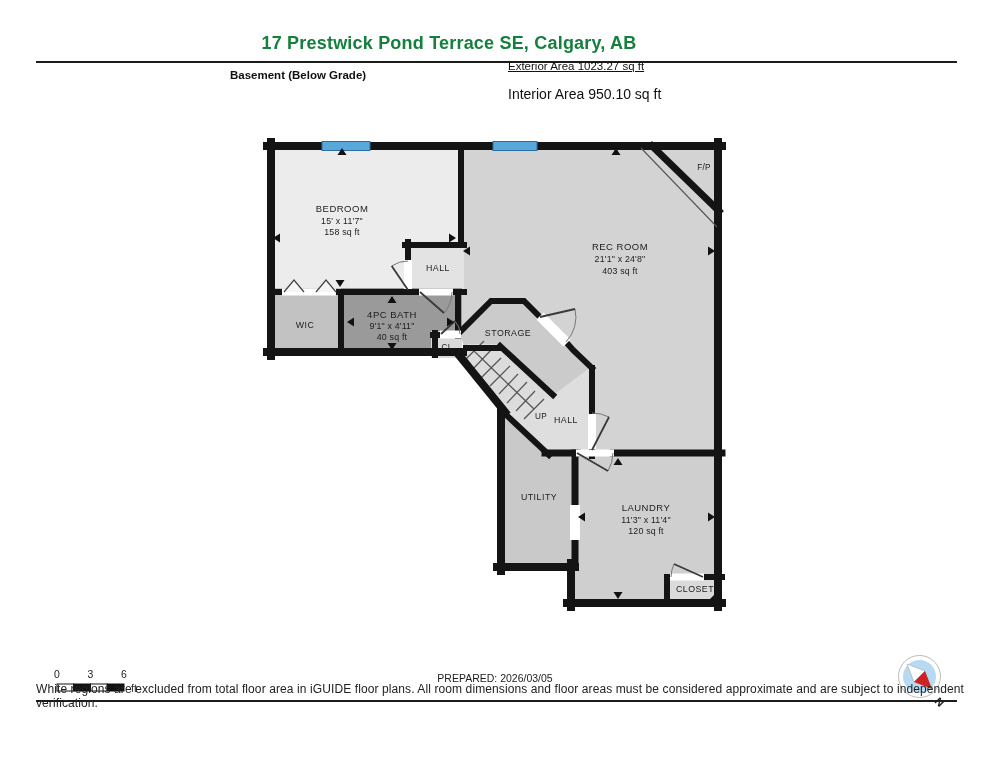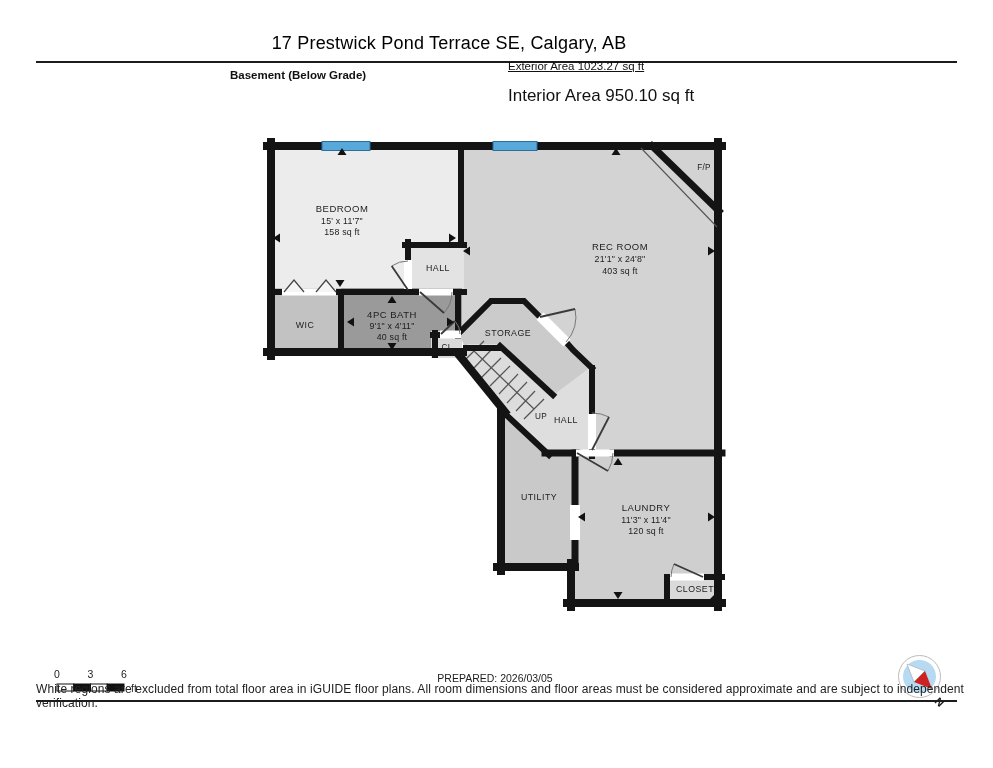--- a/index.html
+++ b/index.html
@@ -2,30 +2,30 @@
 <html><head>
 <meta charset="utf-8">
 <style>
   html,body{margin:0;padding:0;}
   body{
     width:993px;height:768px;position:relative;background:#ffffff;
     font-family:"Liberation Sans", sans-serif;color:#1a1a1a;overflow:hidden;
   }
   .title{
     position:absolute;top:33px;left:0;width:898px;text-align:center;
-    font-size:18px;font-weight:normal;letter-spacing:.2px;color:#000000;
+    font-size:18px;font-weight:bold;letter-spacing:.2px;color:#15803d;
   }
   .rule-top{position:absolute;top:61px;left:36px;width:921px;height:2px;background:#1c1c1c;}
   .rule-bottom{position:absolute;top:700px;left:36px;width:921px;height:2px;background:#1c1c1c;}
   .floor-label{
     position:absolute;top:69px;left:230px;width:267px;text-align:left;
     font-size:11.5px;font-weight:bold;color:#111;
   }
   .area-line1{position:absolute;top:60px;left:508px;font-size:11.5px;color:#111;text-decoration:underline;}
-  .area-line2{position:absolute;top:86px;left:508px;font-size:17px;color:#111;}
+  .area-line2{position:absolute;top:86px;left:508px;font-size:14px;color:#111;}
   .disclaimer{
     position:absolute;top:682px;left:36px;width:930px;
     font-size:12px;color:#222;letter-spacing:.1px;
   }
   svg text{font-family:"Liberation Sans", sans-serif;fill:#1c1c1c;}
   .room-name{font-size:9.5px;letter-spacing:.5px;}
   .room-dims{font-size:8.8px;letter-spacing:.2px;}
   .small-label{font-size:8.8px;letter-spacing:.5px;}
   .tiny-label{font-size:8.2px;letter-spacing:.3px;}
   .scale-num{font-size:10.5px;}

